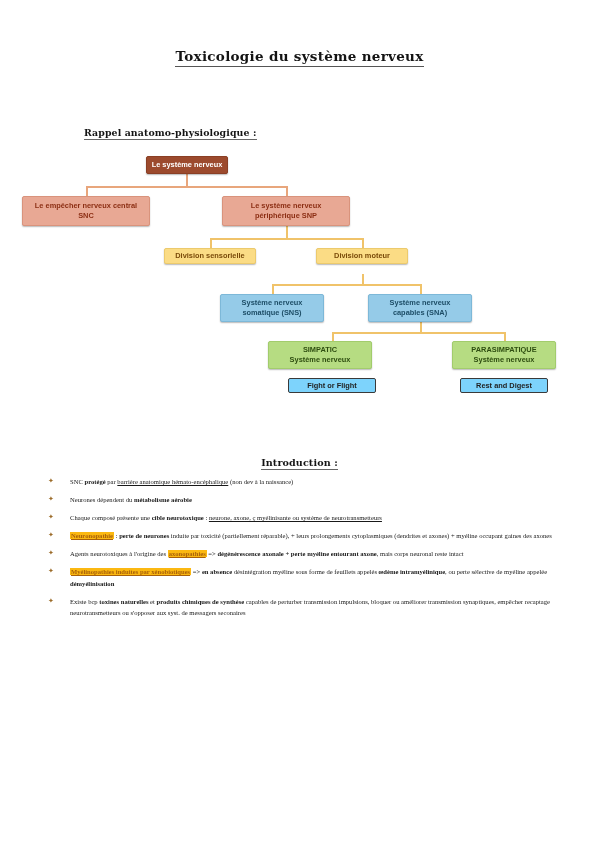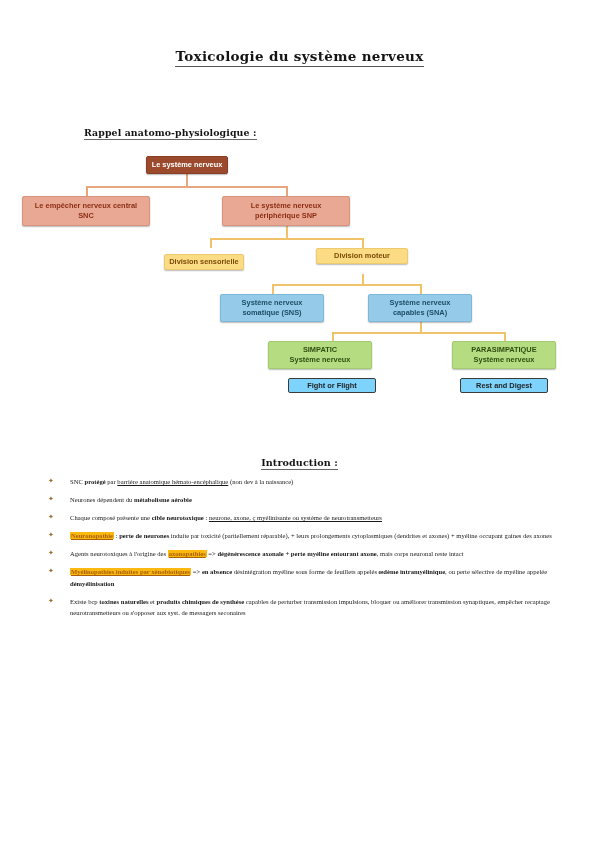--- a/index.html
+++ b/index.html
@@ -206,21 +206,21 @@
           <div>SNC</div>
         </div>
     </div>
     <div class="node salmon" style="left:162px; top:46px; width:128px; height:30px;">
       <div class="lines">
           <div>Le système nerveux</div>
           <div>périphérique SNP</div>
         </div>
     </div>
 
-    <div class="node yellow" style="left:104px; top:104px; width:80px; height:16px;">
+    <div class="node yellow" style="left:104px; top:98px; width:92px; height:16px;">
       <div class="lines">Division sensorielle</div>
     </div>
     <div class="node yellow" style="left:256px; top:98px; width:92px; height:16px;">
       <div class="lines">Division moteur</div>
     </div>
 
     <div class="node blue" style="left:160px; top:144px; width:104px; height:28px;">
       <div class="lines">
           <div>Système nerveux</div>
           <div>somatique (SNS)</div>

